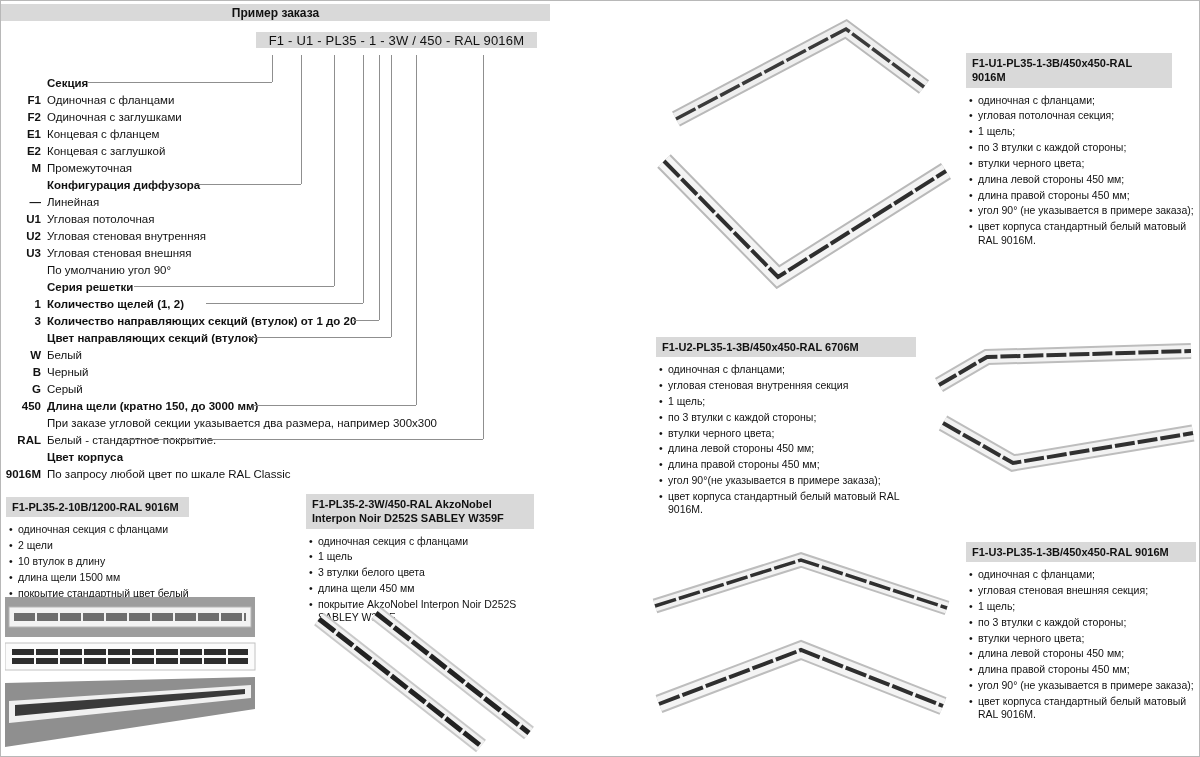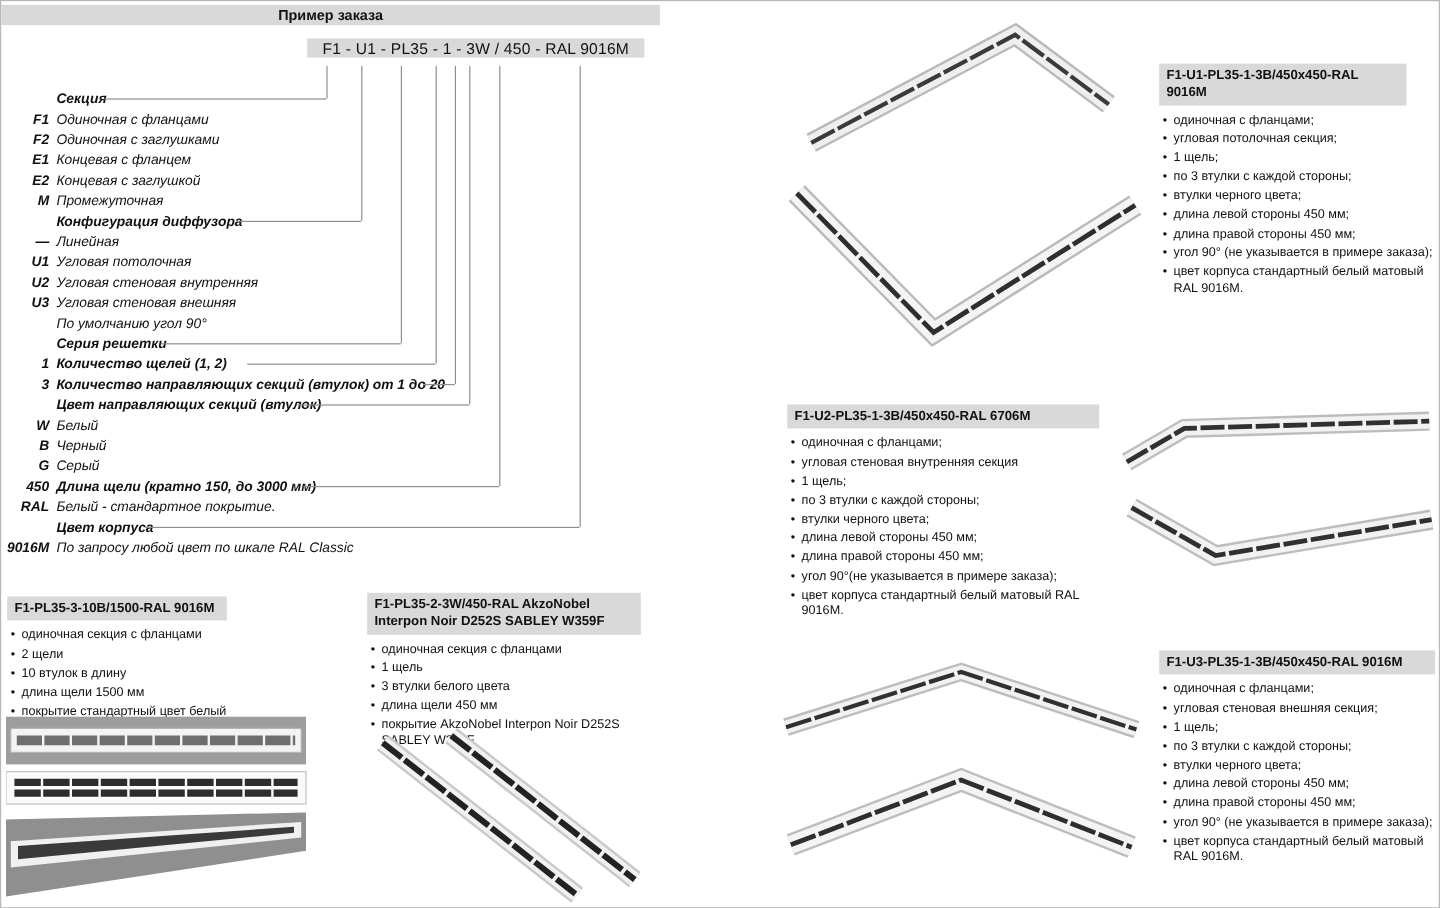--- a/index.html
+++ b/index.html
@@ -7,21 +7,21 @@
   .canvas { position:relative; width:1200px; height:757px; background:#fff;
             border:1px solid #b8b8b8; overflow:hidden; color:#111; }
 
   .top-bar { position:absolute; left:0; top:3px; width:549px; height:17px;
              background:#d9d9d9; display:flex; align-items:center; justify-content:center;
              font-size:12px; font-weight:bold;text-align:center; }
   .code-box { position:absolute; left:255px; top:31px; width:281px; height:16px;
               background:#d9d9d9; display:flex; align-items:center; justify-content:center;
               font-size:13px; letter-spacing:.2px; }
 
-  .legend { position:absolute; left:0; top:73px;font-style:italic; }
+  .legend { position:absolute; left:0; top:73px; }
   .legend-row { display:flex; height:17px; align-items:center; font-size:11.5px; }
   .legend-row .prefix { width:40px; flex:none; text-align:right; font-weight:bold;
                         margin-right:6px; white-space:pre; }
   .legend-row .text { white-space:nowrap; }
   .legend-row.bold .text { font-weight:bold; }
 
   .vline, .hline { position:absolute; background:#8f8f8f; }
   .vline { width:1px; } .hline { height:1px; }
 
   .example { position:absolute; }
@@ -141,20 +141,24 @@
       <div class="legend-row">
         <span class="prefix">G</span>
         <span class="text">Серый</span>
       </div>
 
       <div class="legend-row bold">
         <span class="prefix">450</span>
         <span class="text">Длина щели (кратно 150, до 3000 мм)</span>
       </div>
 
+      <div class="legend-row">
+        <span class="prefix"></span>
+        <span class="text">При заказе угловой секции указывается два размера, например 300x300</span>
+      </div>
 
       <div class="legend-row">
         <span class="prefix">RAL</span>
         <span class="text">Белый - стандартное покрытие.</span>
       </div>
 
       <div class="legend-row bold">
         <span class="prefix"></span>
         <span class="text">Цвет корпуса</span>
       </div>
@@ -183,21 +187,21 @@
   <div class="vline" style="left:390px;top:54px;height:282px"></div>
   <div class="hline" style="left:247px;top:336px;width:143px"></div>
 
   <div class="vline" style="left:415px;top:54px;height:350px"></div>
   <div class="hline" style="left:252px;top:404px;width:163px"></div>
 
   <div class="vline" style="left:482px;top:54px;height:384px"></div>
   <div class="hline" style="left:120px;top:438px;width:362px"></div>
 
   <div class="example" style="left:5px;top:496px;width:200px">
-    <div class="ex-title" style="width:183px">F1-PL35-3-10B/1500-RAL 9016M</div>
+    <div class="ex-title" style="width:183px">F1-PL35-2-10B/1200-RAL 9016M</div>
     <ul class="ex-bullets">
 
     <li>одиночная секция с фланцами</li>
         <li>2 щели</li>
         <li>10 втулок в длину</li>
         <li>длина щели 1500 мм</li>
         <li>покрытие стандартный цвет белый матовый RAL 9016M</li>
       </ul>
   </div>
 

